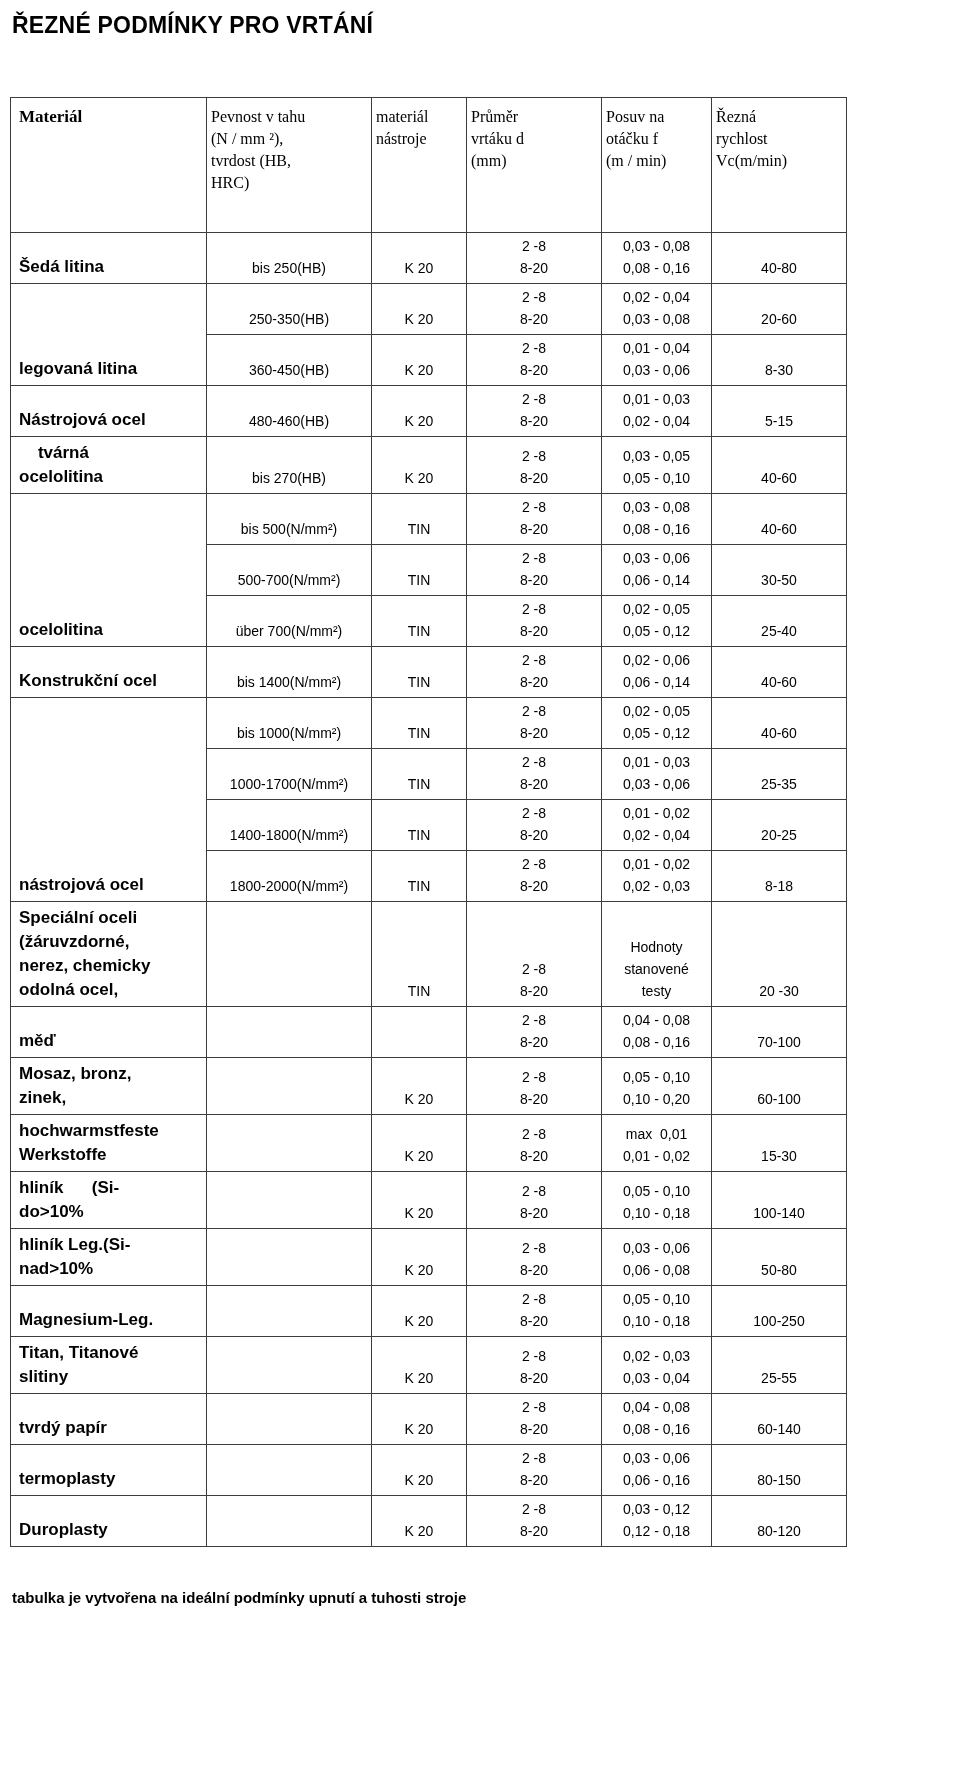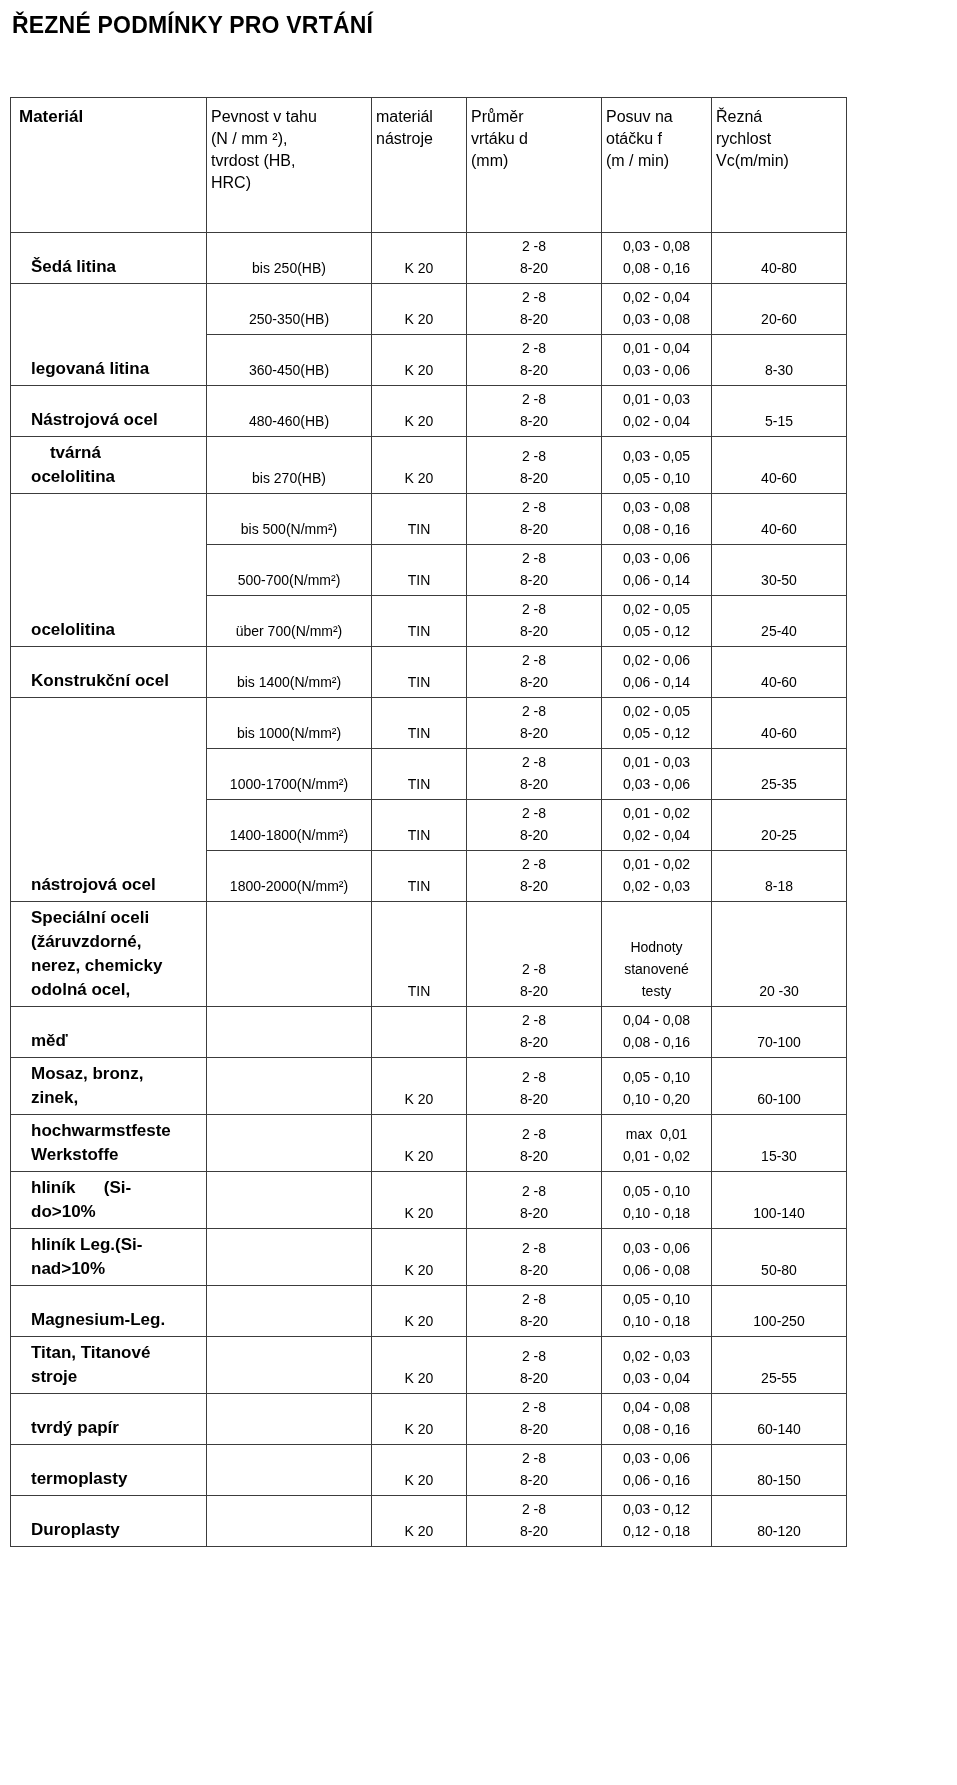--- a/index.html
+++ b/index.html
@@ -28,21 +28,21 @@
     table-layout: fixed;
     width: 836px;
     margin-top: 58px;
     background: #ffffff;
   }
   th, td {
     border: 1px solid #3c3c3c;
     white-space: pre-line;
     overflow: hidden;
   }
-  thead tr { height: 135px; }
+  thead tr { height: 135px; font-family: Liberation Serif, serif; }
   thead th {
     vertical-align: top;
     font-weight: normal;
     font-size: 16px;
     line-height: 22px;
     padding: 8px 4px 4px 4px;
     text-align: left;
   }
   thead th.col-material {
     text-align: left;
@@ -56,21 +56,21 @@
     text-align: center;
     font-size: 14px;
     line-height: 22px;
     padding: 2px 4px 4px 4px;
   }
   tbody td.material {
     text-align: left;
     font-weight: bold;
     font-size: 17px;
     line-height: 24px;
-    padding-left: 20px;
+    padding-left: 8px;
     padding-top: 4px;
   }
   .footnote {
     font-weight: bold;
     font-size: 15px;
     margin: 42px 0 0 2px;
     white-space: pre-line;
   }
 </style>
 </head>
@@ -308,21 +308,21 @@
           <td class="strength"></td>
           <td class="tool">K 20</td>
           <td class="diameter">2 -8
 8-20</td>
           <td class="feed">0,05 - 0,10
 0,10 - 0,18</td>
           <td class="speed">100-250</td>
         </tr>
         <tr>
           <td class="material" rowspan="1">Titan, Titanové
-stroje</td>
+slitiny</td>
           <td class="strength"></td>
           <td class="tool">K 20</td>
           <td class="diameter">2 -8
 8-20</td>
           <td class="feed">0,02 - 0,03
 0,03 - 0,04</td>
           <td class="speed">25-55</td>
         </tr>
         <tr>
           <td class="material" rowspan="1">tvrdý papír</td>
@@ -350,14 +350,15 @@
           <td class="tool">K 20</td>
           <td class="diameter">2 -8
 8-20</td>
           <td class="feed">0,03 - 0,12
 0,12 - 0,18</td>
           <td class="speed">80-120</td>
         </tr>
       </tbody>
   </table>
 
+  <p class="footnote">tabulka je vytvořena na ideální podmínky upnutí a tuhosti stroje</p>
 
 </div>
 
 </body></html>

